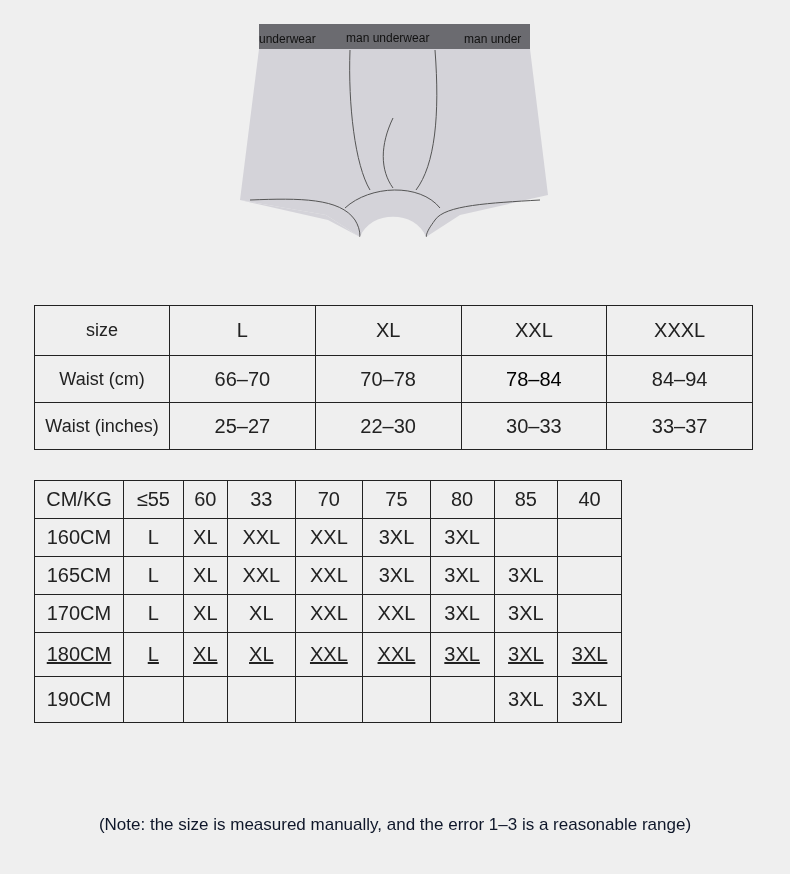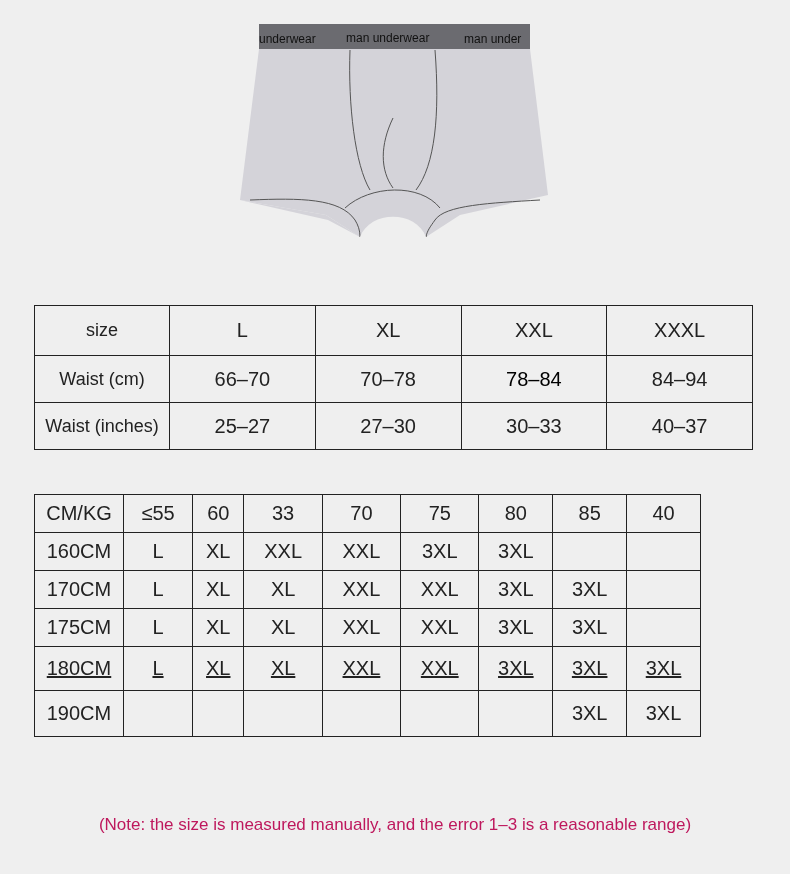--- a/index.html
+++ b/index.html
@@ -5,27 +5,27 @@
   html,body{margin:0;padding:0;}
   body{width:790px;height:874px;background:#efefef;position:relative;overflow:hidden;font-family:"Liberation Sans","DejaVu Sans",sans-serif;color:#222;}
   .illus{position:absolute;left:230px;top:15px;width:330px;height:230px;text-align:center;}
   table{border-collapse:collapse;position:absolute;}
   td{border:1.5px solid #222;text-align:center;padding:0;font-size:20px;color:#222;}
   #t1{left:34px;top:305px;width:719px;}
   #t1 tr{height:47px;}
   #t1 tr:first-child{height:50px;padding-left:13px;}
   #t1 td.lbl{width:134px;font-size:18px;}
   #t1 td.muted{color:#000000;}
-  #t2{left:34px;top:494px;width:667px;}
+  #t2{left:34px;top:480px;width:588px;}
   #t2 tr{height:38px;}
   #t2 tr.tall{height:44px;text-decoration:underline;}
   #t2 tr.tall2{height:46px;}
   #t2 td{font-size:20px;}
   #t2 td.rh{width:88px;text-align:center;}
-  .note{position:absolute;left:0;width:790px;top:815px;text-align:center;font-size:17px;color:#be185d;}
+  .note{position:absolute;left:0;width:790px;top:815px;text-align:center;font-size:17px;color:#0f172a;}
 </style>
 </head>
 <body>
 
 <div class="illus">
   <svg width="330" height="230" viewBox="0 0 330 230">
     <polygon points="29,34 300,34 318,180 230,200 196,222 130,222 96,200 10,185" fill="#d4d3d9"></polygon>
     <polygon points="10,185 96,200 130,222 98,205" fill="#d4d3d9"></polygon>
     <rect x="29" y="9" width="271" height="25" fill="#6b6b70"></rect>
     <text x="29" y="28" font-size="12" fill="#111" font-family="Liberation Sans, sans-serif">underwear</text>
@@ -53,23 +53,23 @@
   <tr>
     <td class="lbl">Waist (cm)</td>
     <td>66–70</td>
     <td>70–78</td>
     <td class="muted">78–84</td>
     <td>84–94</td>
   </tr>
   <tr>
     <td class="lbl">Waist (inches)</td>
     <td>25–27</td>
-    <td>27–30</td>
+    <td>22–30</td>
     <td>30–33</td>
-    <td>40–37</td>
+    <td>33–37</td>
   </tr>
 </tbody>
   </table>
 
 <table id="t2">
   <tbody>
       <tr>
     <td class="rh">CM/KG</td>
     <td>≤55</td>
     <td>60</td>
@@ -85,32 +85,32 @@
     <td>L</td>
     <td>XL</td>
     <td>XXL</td>
     <td>XXL</td>
     <td>3XL</td>
     <td>3XL</td>
     <td></td>
     <td></td>
   </tr>
   <tr>
-    <td class="rh">170CM</td>
+    <td class="rh">165CM</td>
     <td>L</td>
-    <td>XL</td>
     <td>XL</td>
     <td>XXL</td>
     <td>XXL</td>
     <td>3XL</td>
     <td>3XL</td>
+    <td>3XL</td>
     <td></td>
   </tr>
   <tr>
-    <td class="rh">175CM</td>
+    <td class="rh">170CM</td>
     <td>L</td>
     <td>XL</td>
     <td>XL</td>
     <td>XXL</td>
     <td>XXL</td>
     <td>3XL</td>
     <td>3XL</td>
     <td></td>
   </tr>
   <tr class="tall">

